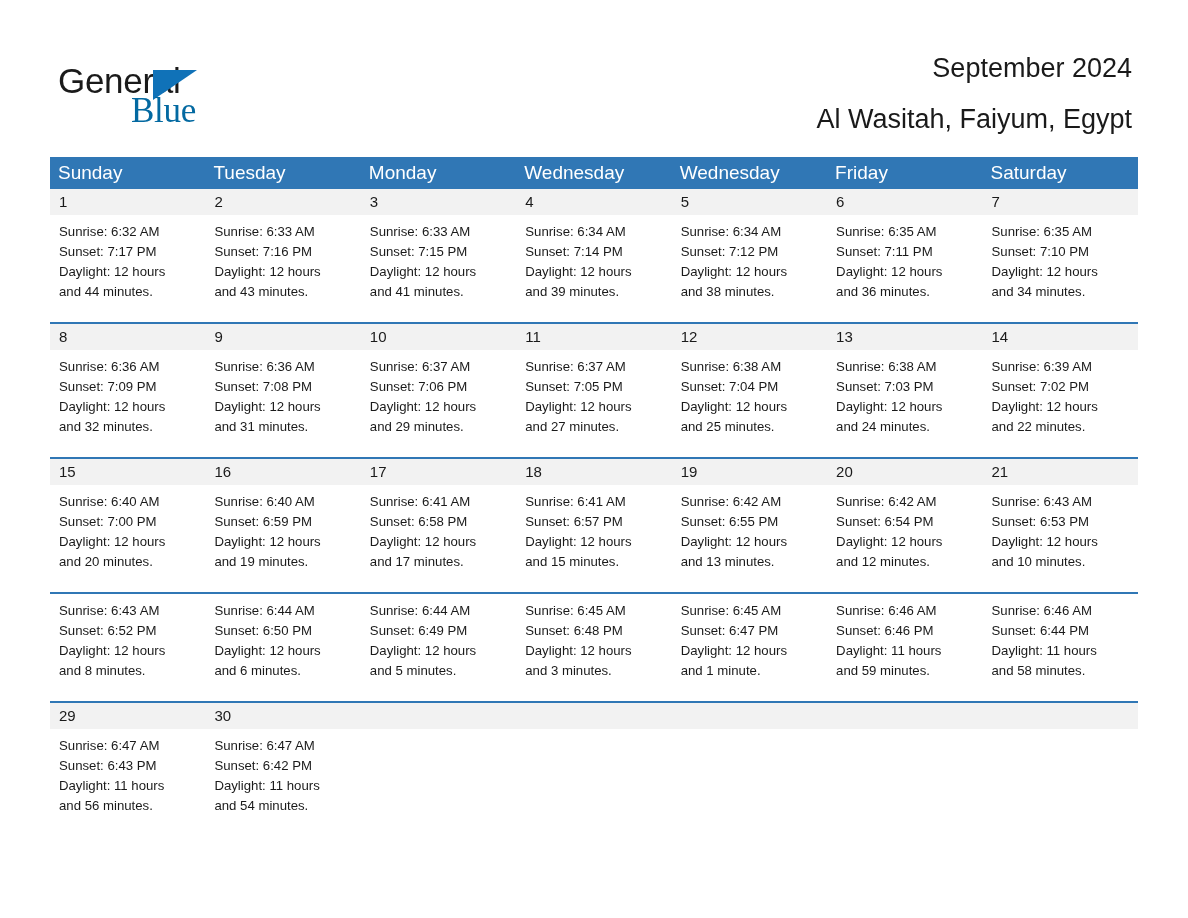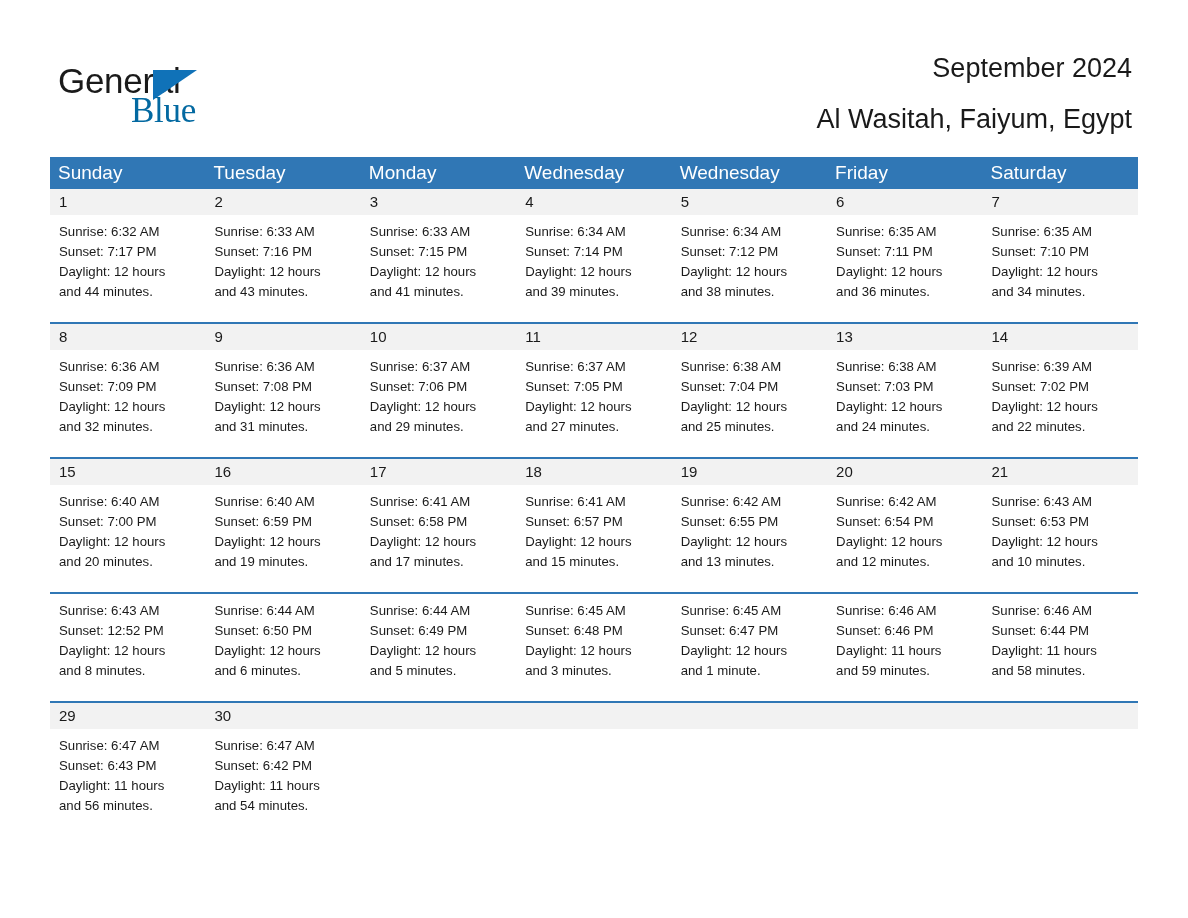--- a/index.html
+++ b/index.html
@@ -368,21 +368,21 @@
         </div>
       </div>
     </div>
 
     <div class="week">
       <div class="week-top-spacer"></div>
       <div class="week-rule"></div>
       <div class="detail-band">
         <div class="detail-cell">
           <span class="ln">Sunrise: 6:43 AM</span>
-          <span class="ln">Sunset: 12:52 PM</span>
+          <span class="ln">Sunset: 6:52 PM</span>
           <span class="ln">Daylight: 12 hours</span>
           <span class="ln">and 8 minutes.</span>
         </div>
         <div class="detail-cell">
           <span class="ln">Sunrise: 6:44 AM</span>
           <span class="ln">Sunset: 6:50 PM</span>
           <span class="ln">Daylight: 12 hours</span>
           <span class="ln">and 6 minutes.</span>
         </div>
         <div class="detail-cell">

